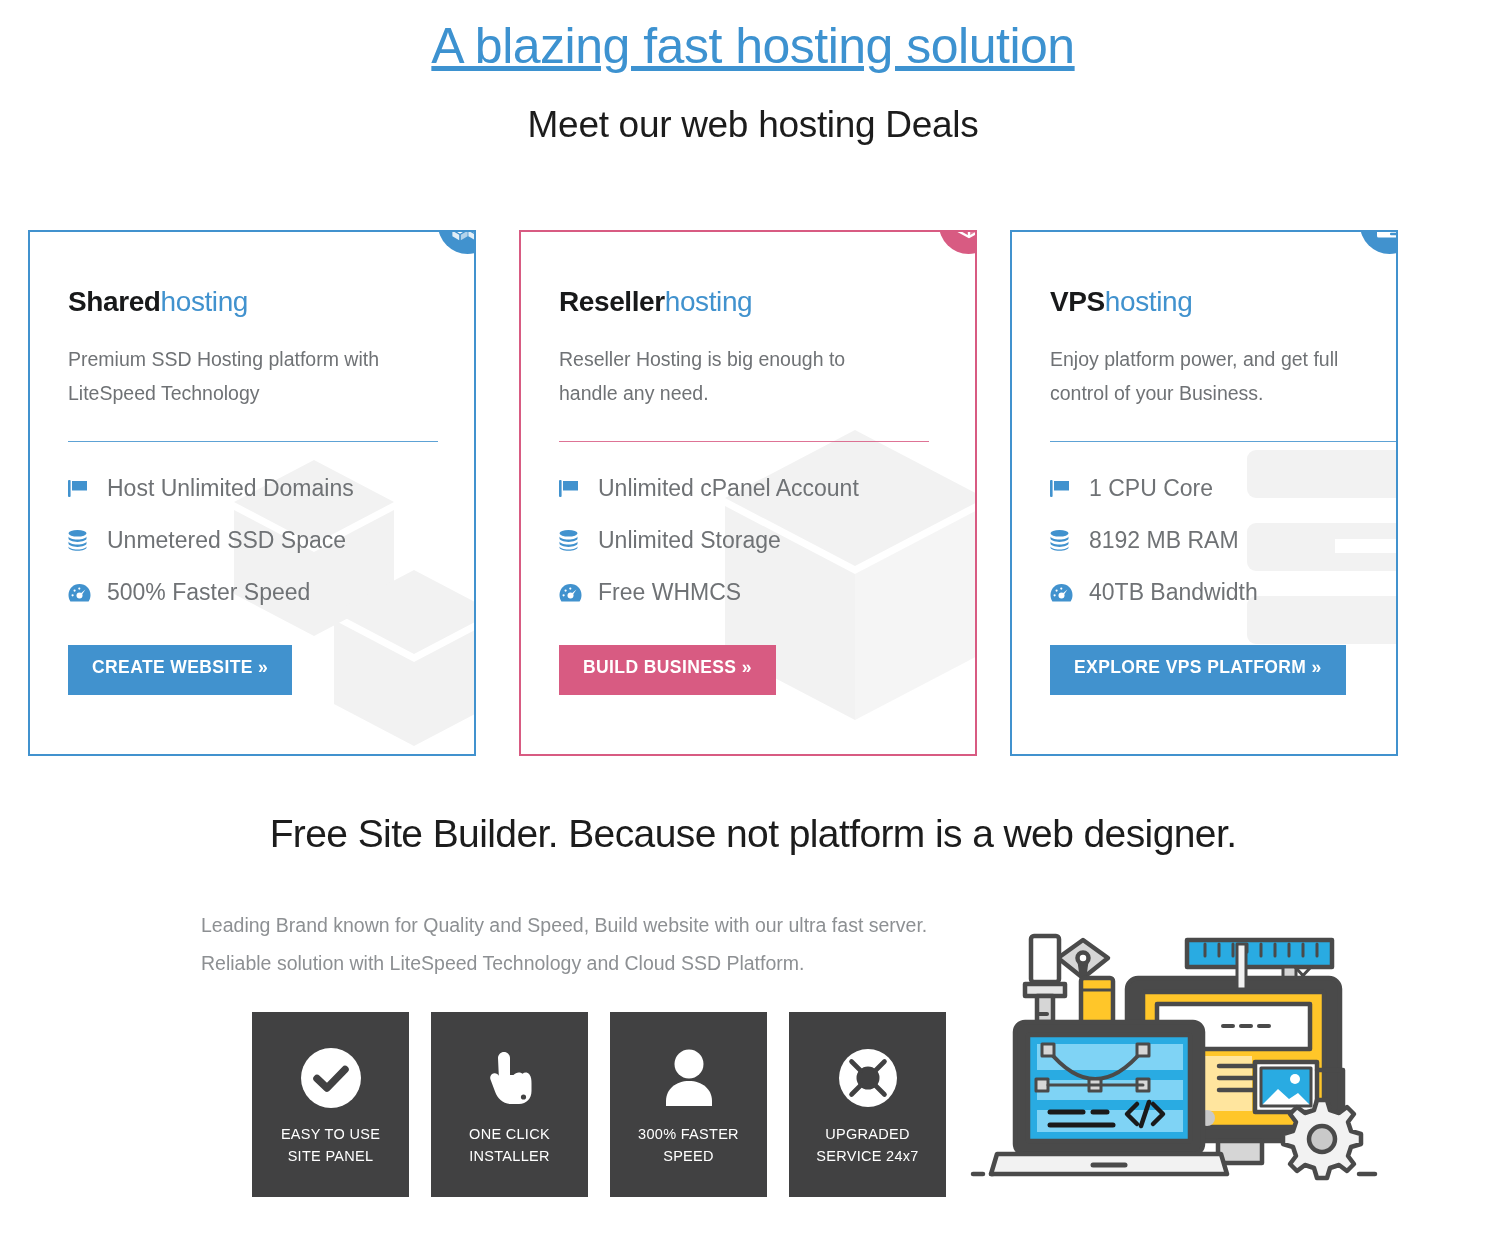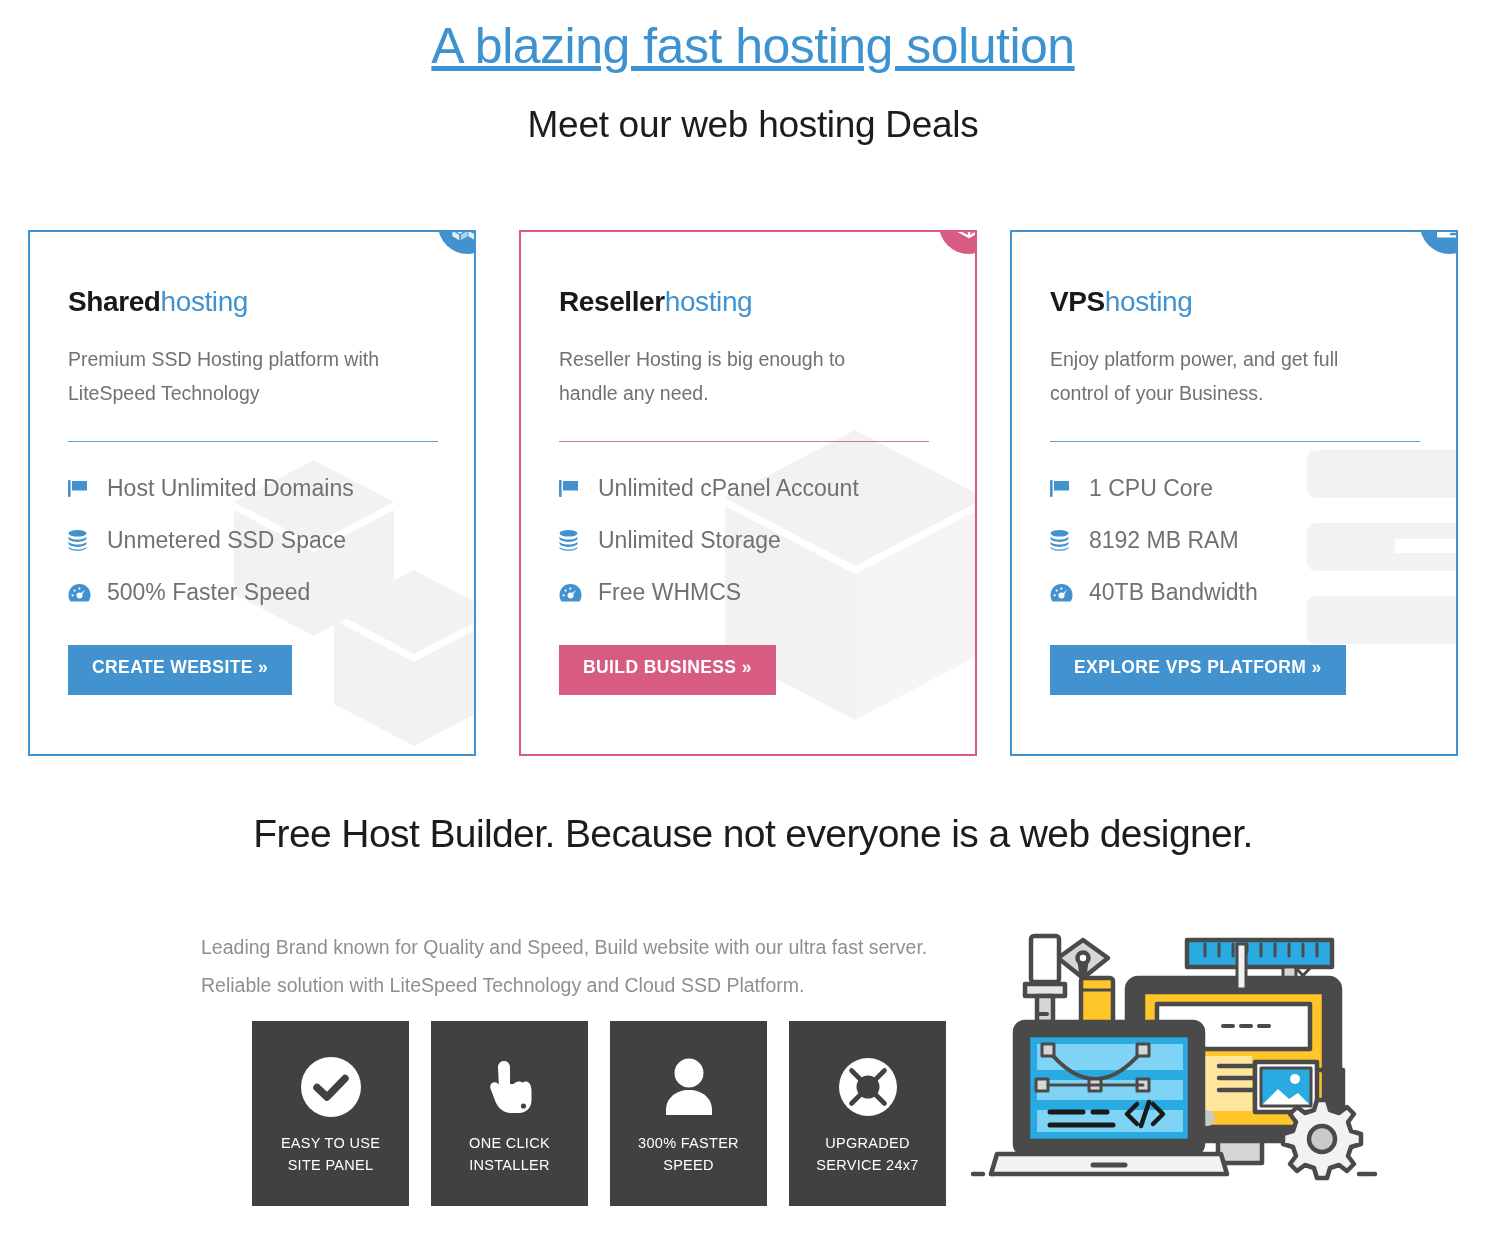--- a/index.html
+++ b/index.html
@@ -32,21 +32,21 @@
     position: absolute; top: 0; height: 526px;
     background: #ffffff;
     border: 2px solid var(--accent);
     overflow: hidden;
   }
   .card.blue  { --accent: #4192ce; }
   .card.pink  { --accent: #d85b82; }
 
   .card-1 { left: 28px;   width: 448px; }
   .card-2 { left: 519px;  width: 458px; }
-  .card-3 { left: 1010px; width: 448px; }
+  .card-3 { left: 1010px; width: 388px; }
 
   
   .notch {
     position: absolute; top: -6px; right: -6px;
     width: 62px; height: 58px; background: #ffffff; z-index: 3;
   }
 
   
   .badge {
     position: absolute; top: -37px; right: -23px;
@@ -111,24 +111,24 @@
   }
 
   
   .builder { position: absolute; top: 812px; left: 0; width: 1506px; }
   .builder-title {
     text-align: center; font-size: 39px; font-weight: 400;
     color: #1c1c1c; letter-spacing: -0.6px;
   }
   .builder-lead {
     position: absolute; top: 94px; left: 201px; width: 760px;
-    font-size: 19.5px; line-height: 1.95; color: #8d9093; margin-top: 22px;
-  }
-
-  .tiles { position: absolute; top: 209px; left: 218px; display: flex; padding-left: 34px; }
+    font-size: 19.5px; line-height: 1.95; color: #8d9093;
+  }
+
+  .tiles { position: absolute; top: 200px; left: 218px; display: flex; padding-left: 34px; }
   .tile {
     width: 157px; height: 185px; background: #414142;
     margin-right: 22px; color: #ffffff;
     display: flex; flex-direction: column;
     align-items: center; justify-content: flex-start;
     padding-top: 33px;
   }
   .tile-icon { height: 66px; display: flex; align-items: center; }
   .tile-label {
     margin-top: 12px; text-align: center;
@@ -367,21 +367,21 @@
           </span>
           <span>40TB Bandwidth</span>
         </li>
       </ul>
       <button class="cta">EXPLORE VPS PLATFORM »</button>
     </div>
   </div>
 </div>
 
 <div class="builder">
-  <h2 class="builder-title">Free Host Builder. Because not everyone is a web designer.</h2>
+  <h2 class="builder-title">Free Site Builder. Because not platform is a web designer.</h2>
   <p class="builder-lead">Leading Brand known for Quality and Speed, Build website with our ultra fast server. Reliable solution with LiteSpeed Technology and Cloud SSD Platform.</p>
 
   <div class="tiles">
 
     <div class="tile">
       <div class="tile-icon">
         <svg width="62" height="62" viewBox="0 0 62 62">
           <circle cx="31" cy="31" r="30" fill="#ffffff"></circle>
           <path d="M17 31.5 L27 41 L45 22.5" fill="none" stroke="#414142" stroke-width="7.5" stroke-linecap="round" stroke-linejoin="round"></path>
         </svg>

